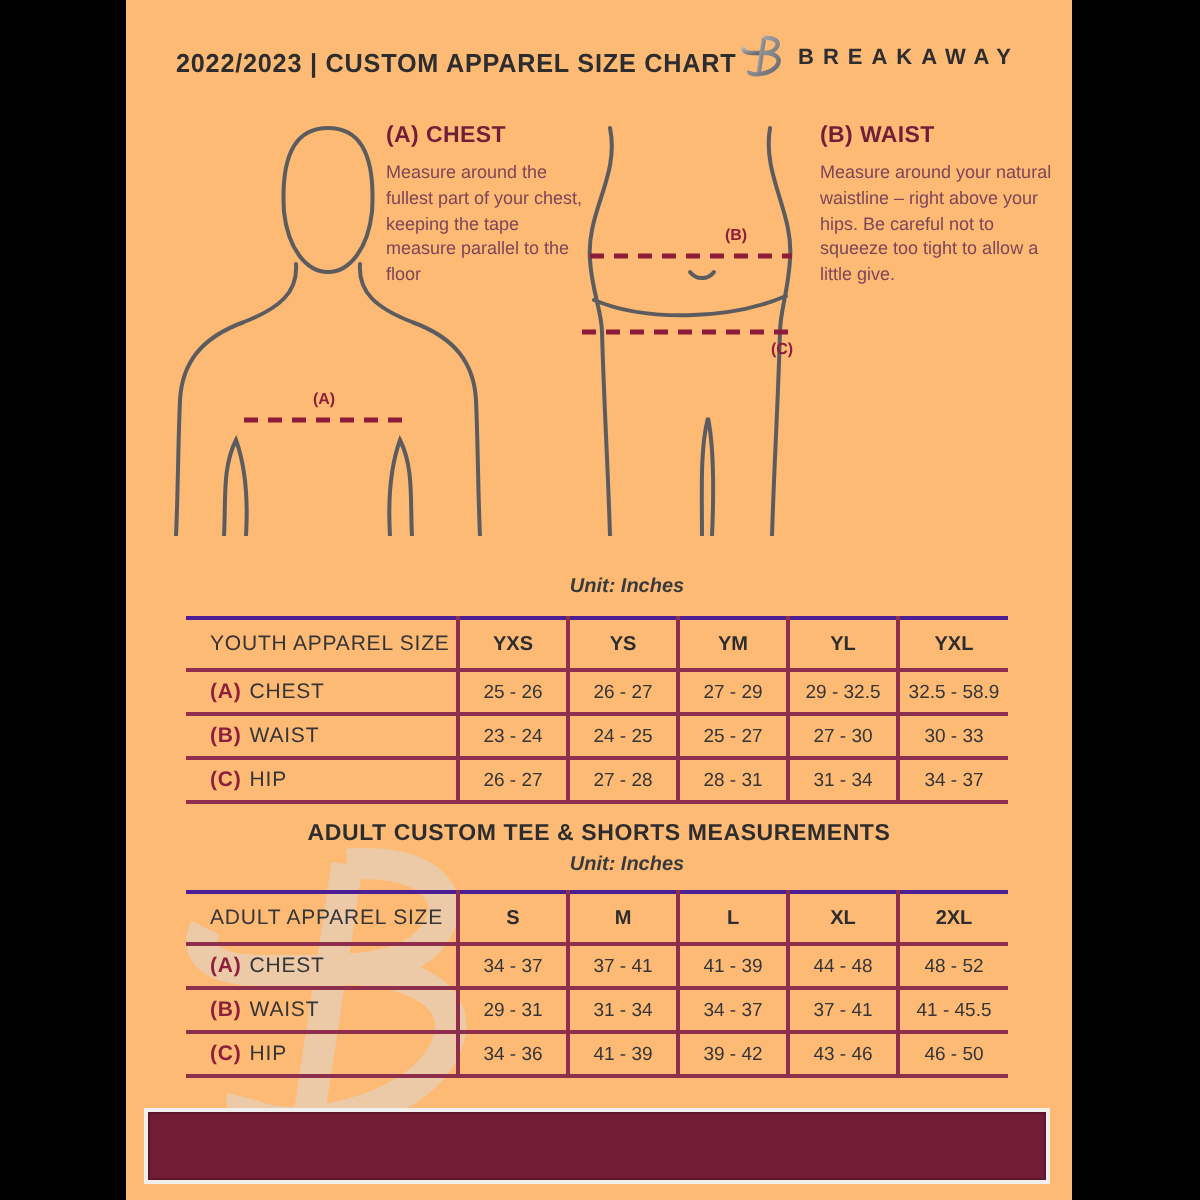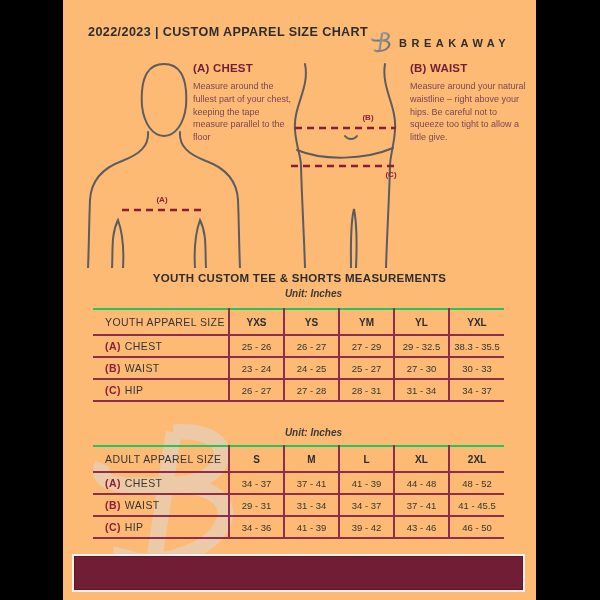--- a/index.html
+++ b/index.html
@@ -7,42 +7,42 @@
               font-family:"Liberation Sans", sans-serif; }
   .stage { position:relative; width:600px; height:600px; background:#000; }
   .page { position:absolute; left:63px; top:0; width:473px; height:600px;
           background:#fdba74; overflow:hidden; }
 
   
   .header { position:absolute; left:0; top:0; width:100%; height:46px; }
   .hdr-title { position:absolute; left:25px; top:24px; font-size:13px; font-weight:bold;
                letter-spacing:0.4px; color:#2d2d2f; white-space:nowrap;
                transform:scaleX(0.97); transform-origin:left; }
-  .brand { position:absolute; right:26px; top:31px; display:flex; align-items:center; }
+  .brand { position:absolute; right:26px; top:17px; display:flex; align-items:center; }
   .brand-logo { width:22px; height:24px; margin-right:7px; }
   .brand-name { font-size:11px; font-weight:bold; letter-spacing:4.5px; color:#2d2d2f; }
 
   
   .fig { position:absolute; }
   .guide-block { position:absolute; }
   .guide-heading { font-size:11.5px; font-weight:bold; color:#6e1f39; letter-spacing:0.2px; }
   .guide-body { margin-top:6px; font-size:9px; color:#7d4558;
                 line-height:1.42; white-space:pre-line; }
   .marker { position:absolute; font-size:8px; font-weight:bold; color:#8d1f3c;
             width:30px; text-align:center; }
 
   
   .tbl-title { position:absolute; left:0; width:100%; text-align:center;
                font-size:11.5px; font-weight:bold; color:#2d2d2f; letter-spacing:0.3px; }
   .tbl-unit  { position:absolute; left:0; width:100%; text-align:center;
                font-size:10px; font-style:italic; font-weight:bold; color:#3a3a3c;padding-left:28px; }
 
   
   table.size-table { position:absolute; left:30px; width:411px; border-collapse:collapse;
-                     table-layout:fixed; border-top:2px solid #22c55e;
+                     table-layout:fixed; border-top:2px solid #4c1d95;
                      border-bottom:2px solid #8d2e4d; }
   table.size-table col.c0 { width:136px; }
   table.size-table col.cn { width:55px; }
   table.size-table tr { border-top:2px solid #8d2e4d; }
   table.size-table tr.head-row { border-top:none; }
   table.size-table th, table.size-table td {
       border-right:2px solid #8d2e4d; font-weight:normal; color:#353537;
       text-align:center; vertical-align:middle; }
   table.size-table th:last-child, table.size-table td:last-child { border-right:none; }
   table.size-table tr.head-row th { height:26px; font-size:10px; }
@@ -125,21 +125,20 @@
 
       <div class="guide-block" style="left:130px; top:62px; width:104px;">
         <div class="guide-heading">(A) CHEST</div>
         <div class="guide-body">Measure around the fullest part of your chest, keeping the tape measure parallel to the floor</div>
       </div>
       <div class="guide-block" style="left:347px; top:62px; width:122px;">
         <div class="guide-heading">(B) WAIST</div>
         <div class="guide-body">Measure around your natural waistline – right above your hips. Be careful not to squeeze too tight to allow a little give.</div>
       </div>
 
-      <div class="tbl-title" style="top:272px;">YOUTH CUSTOM TEE &amp; SHORTS MEASUREMENTS</div>
       <div class="tbl-unit" style="top:288px;">Unit: Inches</div>
 
       <table class="size-table" style="top:308px;">
         <colgroup>
             <col class="c0">
             <col class="cn">
             <col class="cn">
             <col class="cn">
             <col class="cn">
             <col class="cn">
@@ -152,41 +151,42 @@
           <th class="size-col">YM</th>
           <th class="size-col">YL</th>
           <th class="size-col">YXL</th>
         </tr>
         <tr class="data-row">
           <td class="row-label"><span class="pfx">(A)</span><span>CHEST</span></td>
           <td>25 - 26</td>
           <td>26 - 27</td>
           <td>27 - 29</td>
           <td>29 - 32.5</td>
-          <td>38.3 - 35.5</td>
+          <td>32.5 - 58.9</td>
         </tr>
         <tr class="data-row">
           <td class="row-label"><span class="pfx">(B)</span><span>WAIST</span></td>
           <td>23 - 24</td>
           <td>24 - 25</td>
           <td>25 - 27</td>
           <td>27 - 30</td>
           <td>30 - 33</td>
         </tr>
         <tr class="data-row">
           <td class="row-label"><span class="pfx">(C)</span><span>HIP</span></td>
           <td>26 - 27</td>
           <td>27 - 28</td>
           <td>28 - 31</td>
           <td>31 - 34</td>
           <td>34 - 37</td>
         </tr>
       </tbody>
         </table>
 
+      <div class="tbl-title" style="top:411px;">ADULT CUSTOM TEE &amp; SHORTS MEASUREMENTS</div>
       <div class="tbl-unit" style="top:427px;">Unit: Inches</div>
 
       <table class="size-table" style="top:445px;">
         <colgroup>
             <col class="c0">
             <col class="cn">
             <col class="cn">
             <col class="cn">
             <col class="cn">
             <col class="cn">

